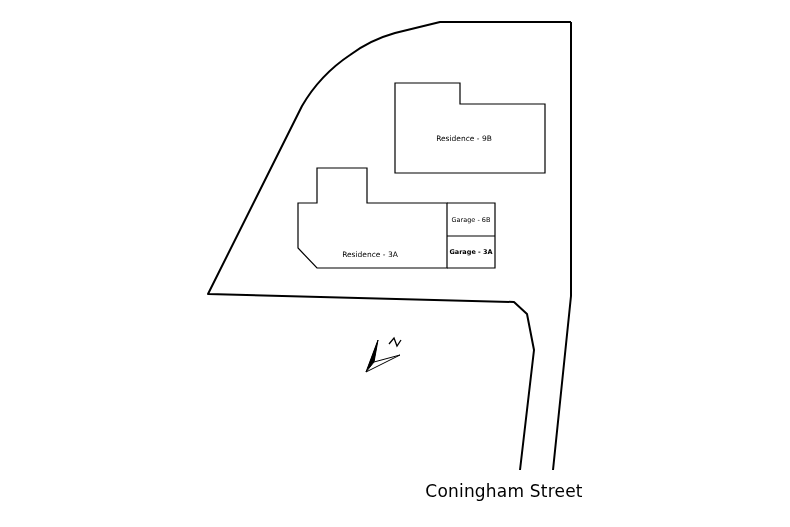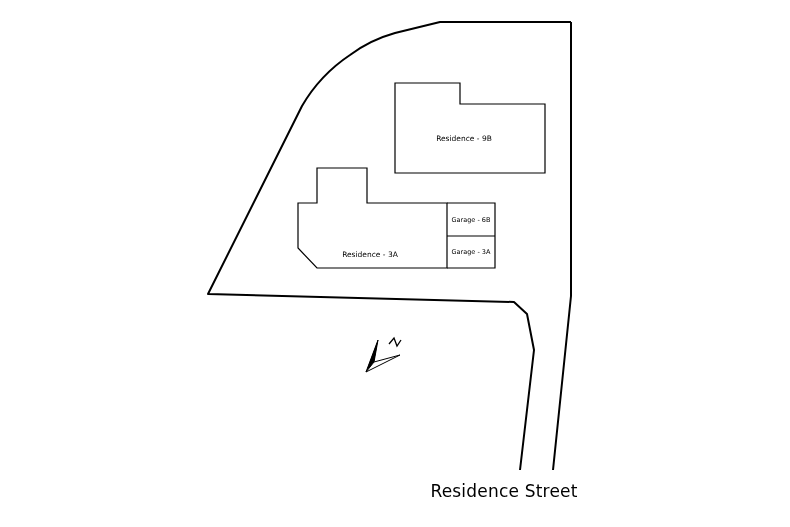--- a/index.html
+++ b/index.html
@@ -28,14 +28,14 @@
     <polygon points="378,340 366,372 374,362" fill="#000"></polygon>
     <polygon points="378,340 374,362 366,372" fill="#000" stroke="#000" stroke-width="1"></polygon>
     <polygon points="366,372 400,355 374,362" fill="#fff" stroke="#000" stroke-width="1"></polygon>
     <path d="M389,344 L394,338 L397,346 L401,340" fill="none" stroke="#000" stroke-width="1.3"></path>
   </g>
 </svg>
 
 <div class="label small" style="left:464px;top:138px;">Residence - 9B</div>
 <div class="label small" style="left:370px;top:254px;">Residence - 3A</div>
 <div class="label small" style="left:471px;top:220px;font-size:6.5px;">Garage - 6B</div>
-<div class="label small" style="left:471px;top:252px;font-size:6.5px;">Garage - 3A</div>
-<div class="label street" style="left:504px;top:491px;">Residence Street</div>
+<div class="label small" style="left:471px;top:252px;font-size:6.5px;font-weight:bold;">Garage - 3A</div>
+<div class="label street" style="left:504px;top:491px;">Coningham Street</div>
 
 </body></html>

